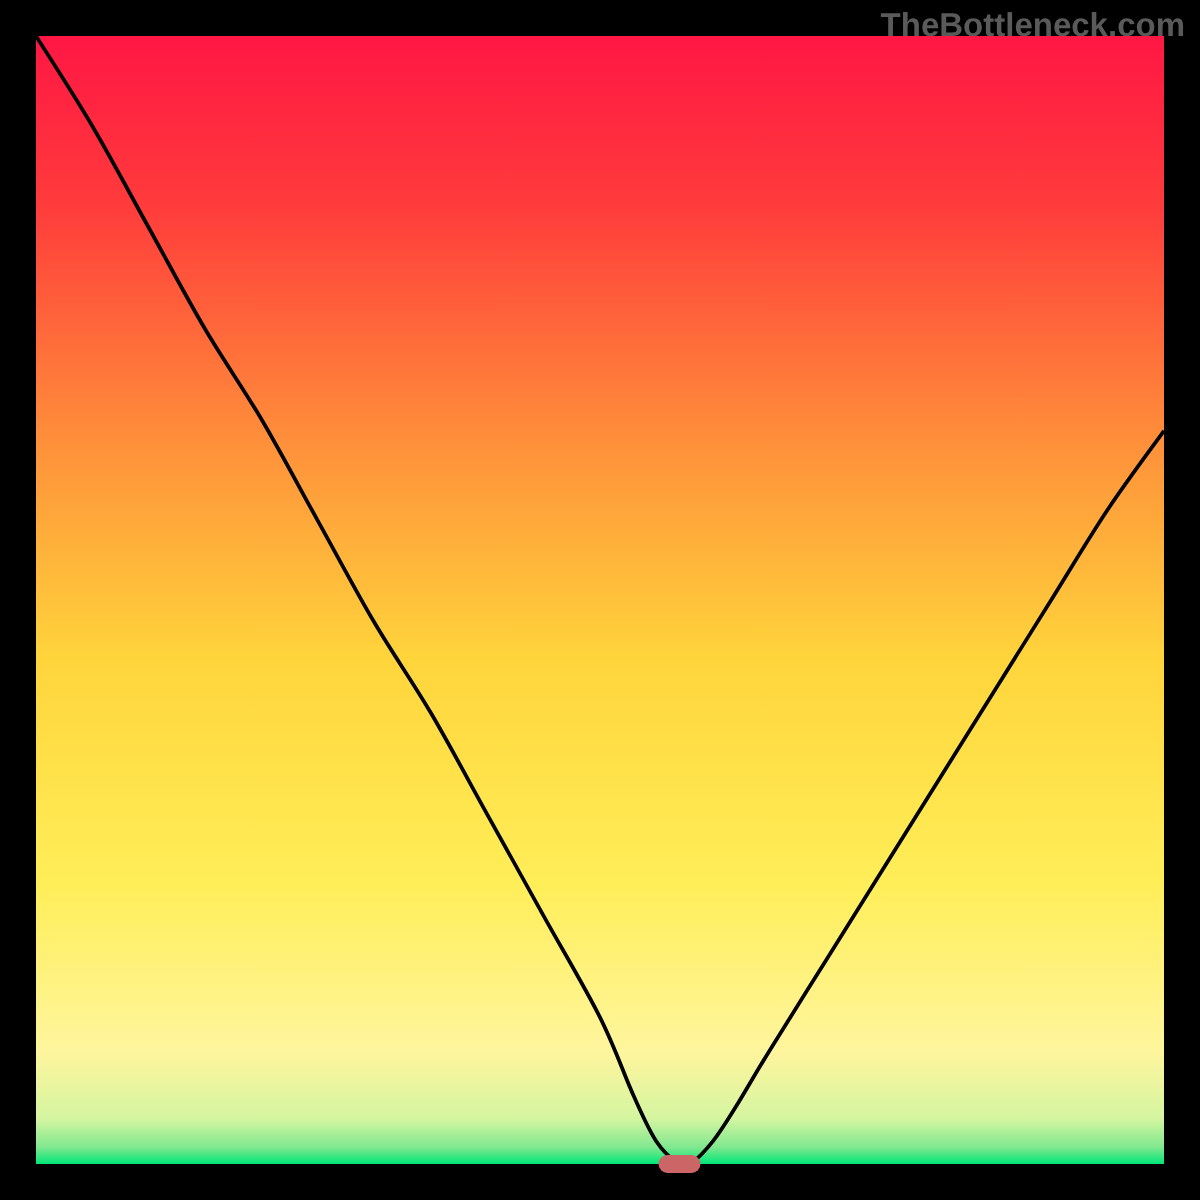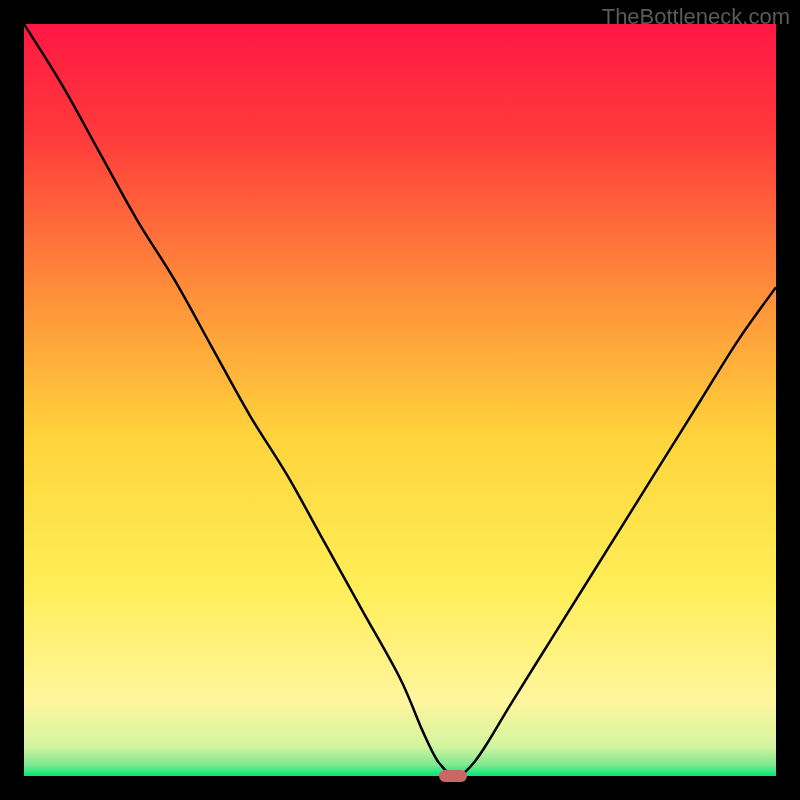--- a/index.html
+++ b/index.html
@@ -10,21 +10,21 @@
     background: #000000;
     position: relative;
     font-family: Arial, Helvetica, sans-serif;
   }
   .attribution {
     position: absolute;
     top: 4px;
     right: 10px;
     color: #5a5a5a;
     font-size: 22px;
-    font-weight: 400;
+    font-weight: 700;
     z-index: 10;
   }
   .plot-area {
     position: absolute;
     left: 24px;
     top: 24px;
     width: 752px;
     height: 752px;
   }
   .marker {

